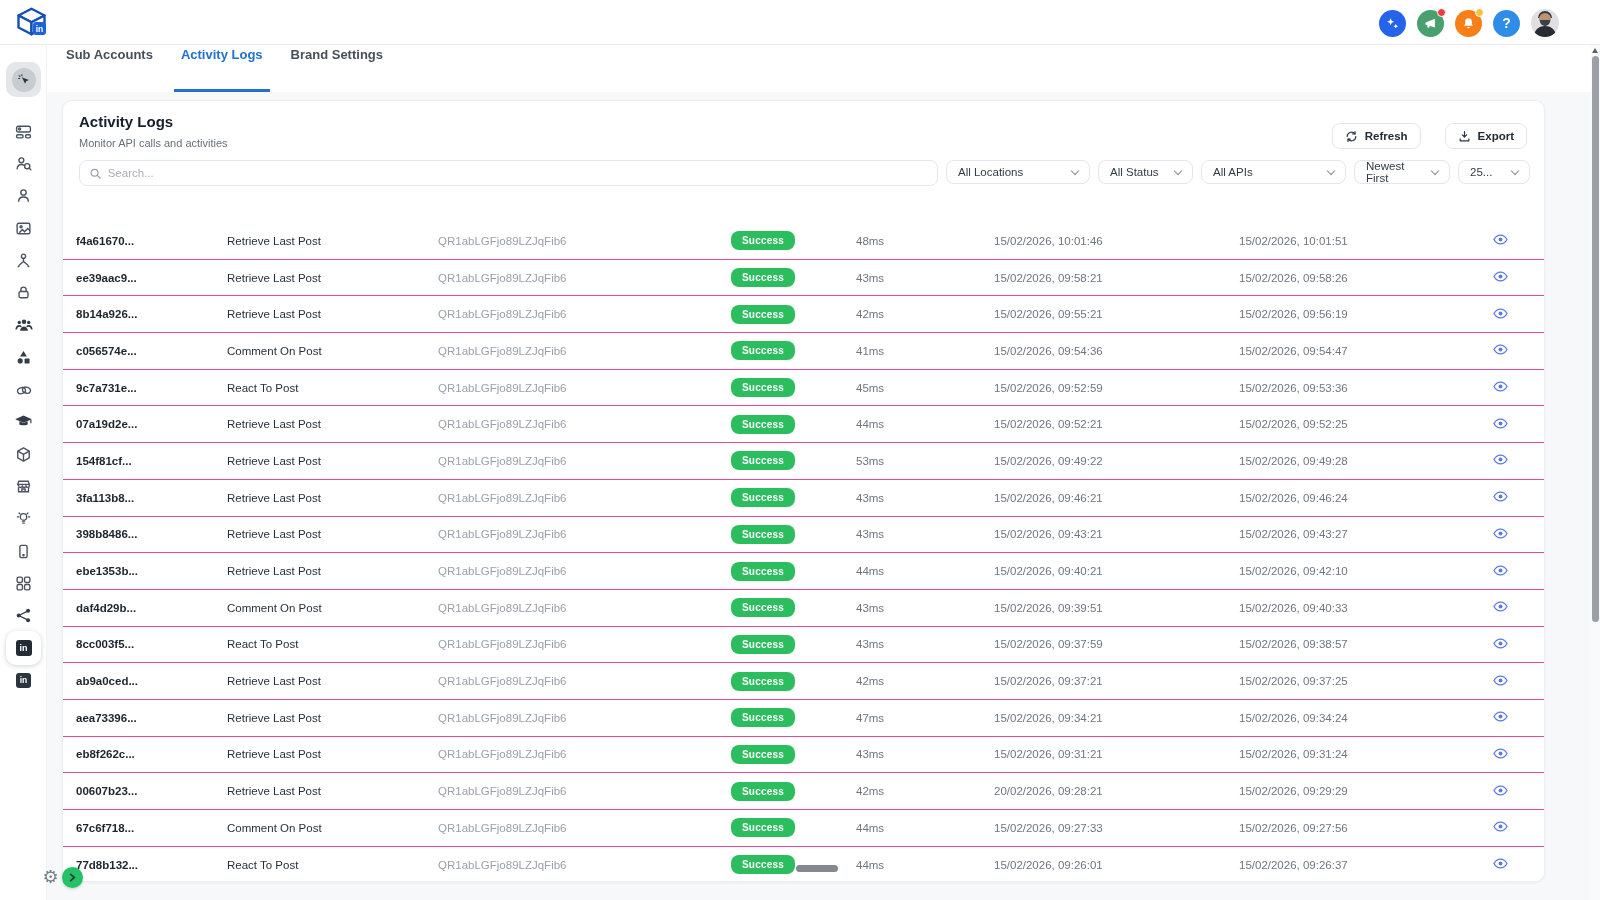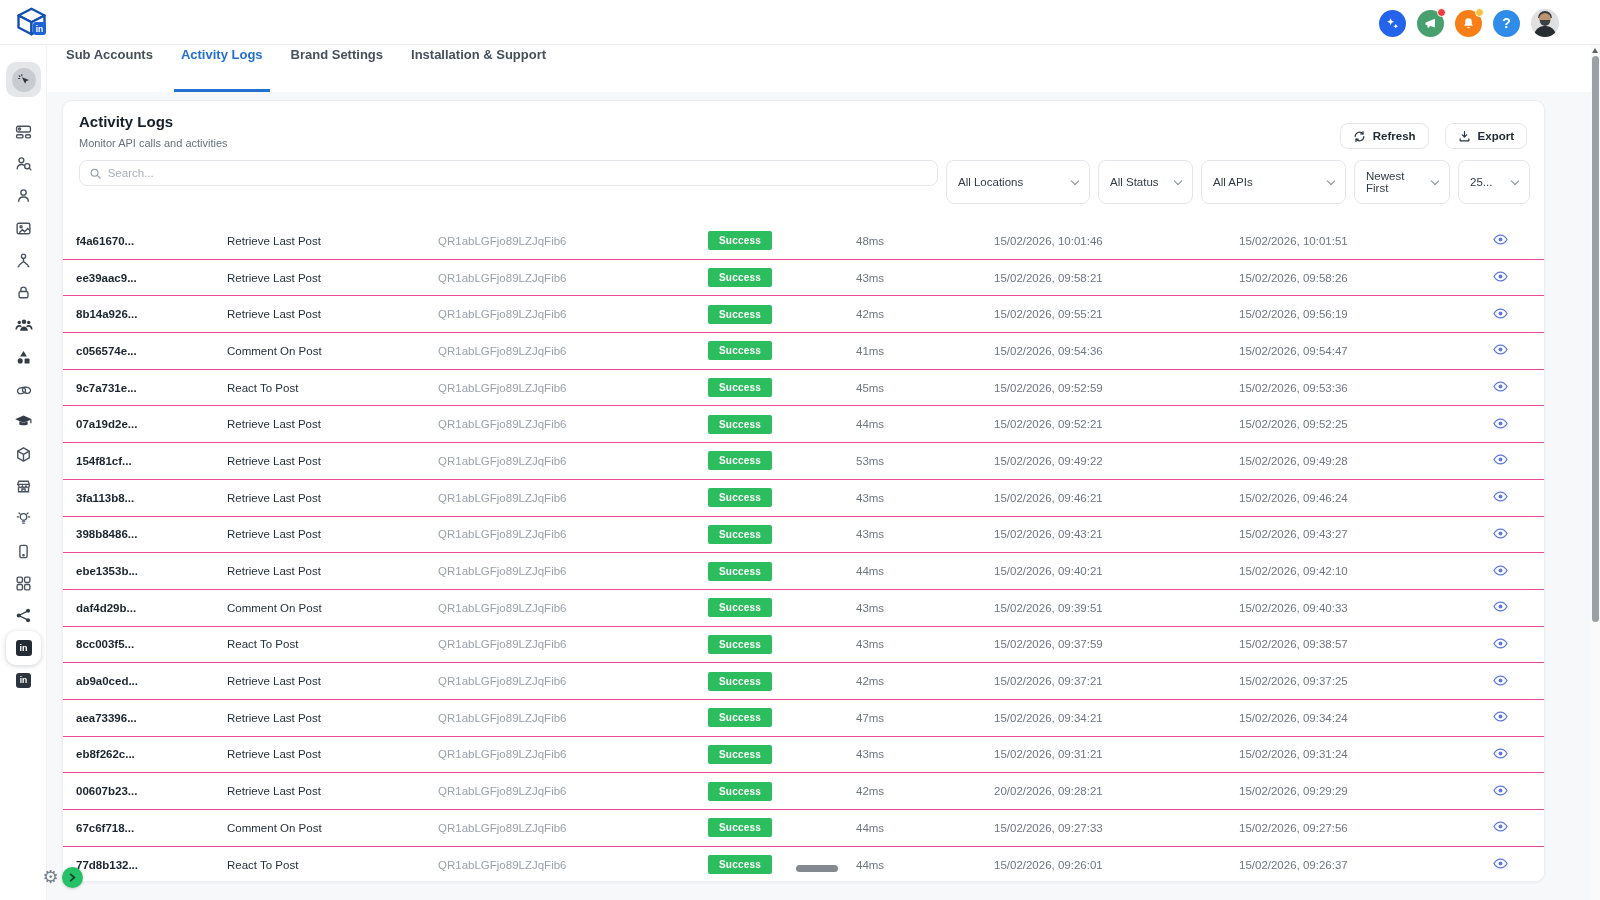--- a/index.html
+++ b/index.html
@@ -40,46 +40,46 @@
   
   .tabs{position:absolute;top:45px;left:47px;right:9px;height:47px;background:#fff;display:flex;align-items:stretch;padding-left:12px;gap:14px;z-index:4}
   .tab{display:flex;align-items:flex-start;padding:2px 7px 0 7px;font-size:13px;font-weight:700;color:#46505d;border-bottom:3px solid transparent;cursor:pointer}
   .tab.active{color:#2270cf;border-bottom-color:#2270cf}
 
   
   .content{position:absolute;top:92px;left:47px;width:1544px;height:808px;background:#f7f8fa;z-index:1}
   .card{position:absolute;left:15px;top:8px;width:1483px;height:782px;background:#fff;border:1px solid #eceef1;border-radius:10px;box-shadow:0 1px 3px rgba(20,30,50,.05);overflow:hidden}
   .card-title{position:absolute;left:16px;top:12px;font-size:15px;font-weight:700;color:#16202c}
   .card-sub{position:absolute;left:16px;top:36px;font-size:11px;color:#66707c}
-  .actions{position:absolute;top:22px;right:17px;display:flex;gap:16px}
+  .actions{position:absolute;top:22px;right:17px;display:flex;gap:24px}
   .btn{height:26px;padding:0 12px;border:1px solid #e3e6ea;border-radius:8px;background:#fff;display:flex;align-items:center;gap:7px;font-size:11.5px;font-weight:700;color:#222b36;cursor:pointer}
 
   .filterbar{position:absolute;top:59px;left:16px;display:flex;gap:8px}
   .search{width:859px;height:26px;border:1px solid #e3e6ea;border-radius:8px;display:flex;align-items:center;padding:0 9px;gap:6px;background:#fff}
   .search input{border:0;outline:0;font-size:11.5px;color:#39424e;width:100%;background:transparent}
   .search input::placeholder{color:#a8aeb8}
-  .dd{height:44px;border:1px solid #e3e6ea;border-radius:8px;display:flex;align-items:center;justify-content:space-between;padding:0 11px;font-size:11.5px;color:#323b47;background:#fff;cursor:pointer;flex:none}
+  .dd{height:24px;border:1px solid #e3e6ea;border-radius:8px;display:flex;align-items:center;justify-content:space-between;padding:0 11px;font-size:11.5px;color:#323b47;background:#fff;cursor:pointer;flex:none}
   .dd.w1{width:144px}.dd.w2{width:95px}.dd.w3{width:145px}.dd.w4{width:96px}.dd.w5{width:72px}
   .chev{width:6px;height:6px;border-right:1.4px solid #878f99;border-bottom:1.4px solid #878f99;transform:rotate(45deg);margin-top:-3px;flex:none;margin-left:8px}
 
   
   .thead{position:absolute;top:99px;left:0;right:0;height:22px;background:#f8f9fb;border-top:1px solid #e8ebee;border-bottom:1px solid #e8ebee;display:flex;align-items:center;padding-left:13px;font-size:10px;font-weight:700;color:#6b7480;letter-spacing:.4px}
   .rows{position:absolute;top:122px;left:0;right:0;bottom:0;overflow:hidden}
   .trow{height:36.7px;display:flex;align-items:center;padding-left:13px;border-bottom:1px solid #ec4899;font-size:11.5px;background:#fff}
   .c{flex:none;overflow:hidden;white-space:nowrap}
   .c1{width:151px;font-weight:700;color:#1c2530}
   .c2{width:211px;color:#27313d}
   .c3{width:265px;color:#9aa1ac}
   .c4{width:153px}
   .c5{width:138px;color:#6e7683}
   .c6{width:245px;color:#6e7683}
   .c7{width:229px;color:#6e7683}
   .c8{flex:1;padding-left:25px}
   .thead .c1,.thead .c2,.thead .c3,.thead .c5,.thead .c6,.thead .c7{font-weight:700;color:#6b7480}
-  .badge{display:inline-block;background:#2cbe5e;color:#fff;font-size:10px;font-weight:700;padding:4px 11px;border-radius:2px;margin-left:5px;letter-spacing:.2px}
+  .badge{display:inline-block;background:#2cbe5e;color:#fff;font-size:10px;font-weight:700;padding:4px 11px;border-radius:8px;margin-left:28px;letter-spacing:.2px}
   .eye{display:inline-flex;cursor:pointer}
   .hscroll{position:absolute;left:733px;top:764px;width:42px;height:7px;border-radius:4px;background:#83898f;cursor:pointer}
 
   
   .vscroll{position:absolute;right:0;top:45px;width:9px;height:855px;background:#fafafa;z-index:8}
   .varrow{position:absolute;top:3px;left:1px;width:0;height:0;border-left:3.5px solid transparent;border-right:3.5px solid transparent;border-bottom:5px solid #5c6166}
   .vthumb{position:absolute;left:1px;top:11px;width:7px;height:566px;border-radius:4px;background:#9aa0a6;cursor:pointer}
 </style>
 </head>
 <body>
@@ -268,23 +268,20 @@
 
 <div class="tabs">
   <div class="tab">
       <span>Sub Accounts</span>
     </div>
   <div class="tab active">
       <span>Activity Logs</span>
     </div>
   <div class="tab">
       <span>Brand Settings</span>
-    </div>
-  <div class="tab">
-      <span>Installation &amp; Support</span>
     </div>
 </div>
 
 <div class="content">
   <div class="card">
     <div class="card-title">Activity Logs</div>
     <div class="card-sub">Monitor API calls and activities</div>
 
     <div class="actions">
       <div class="btn">

